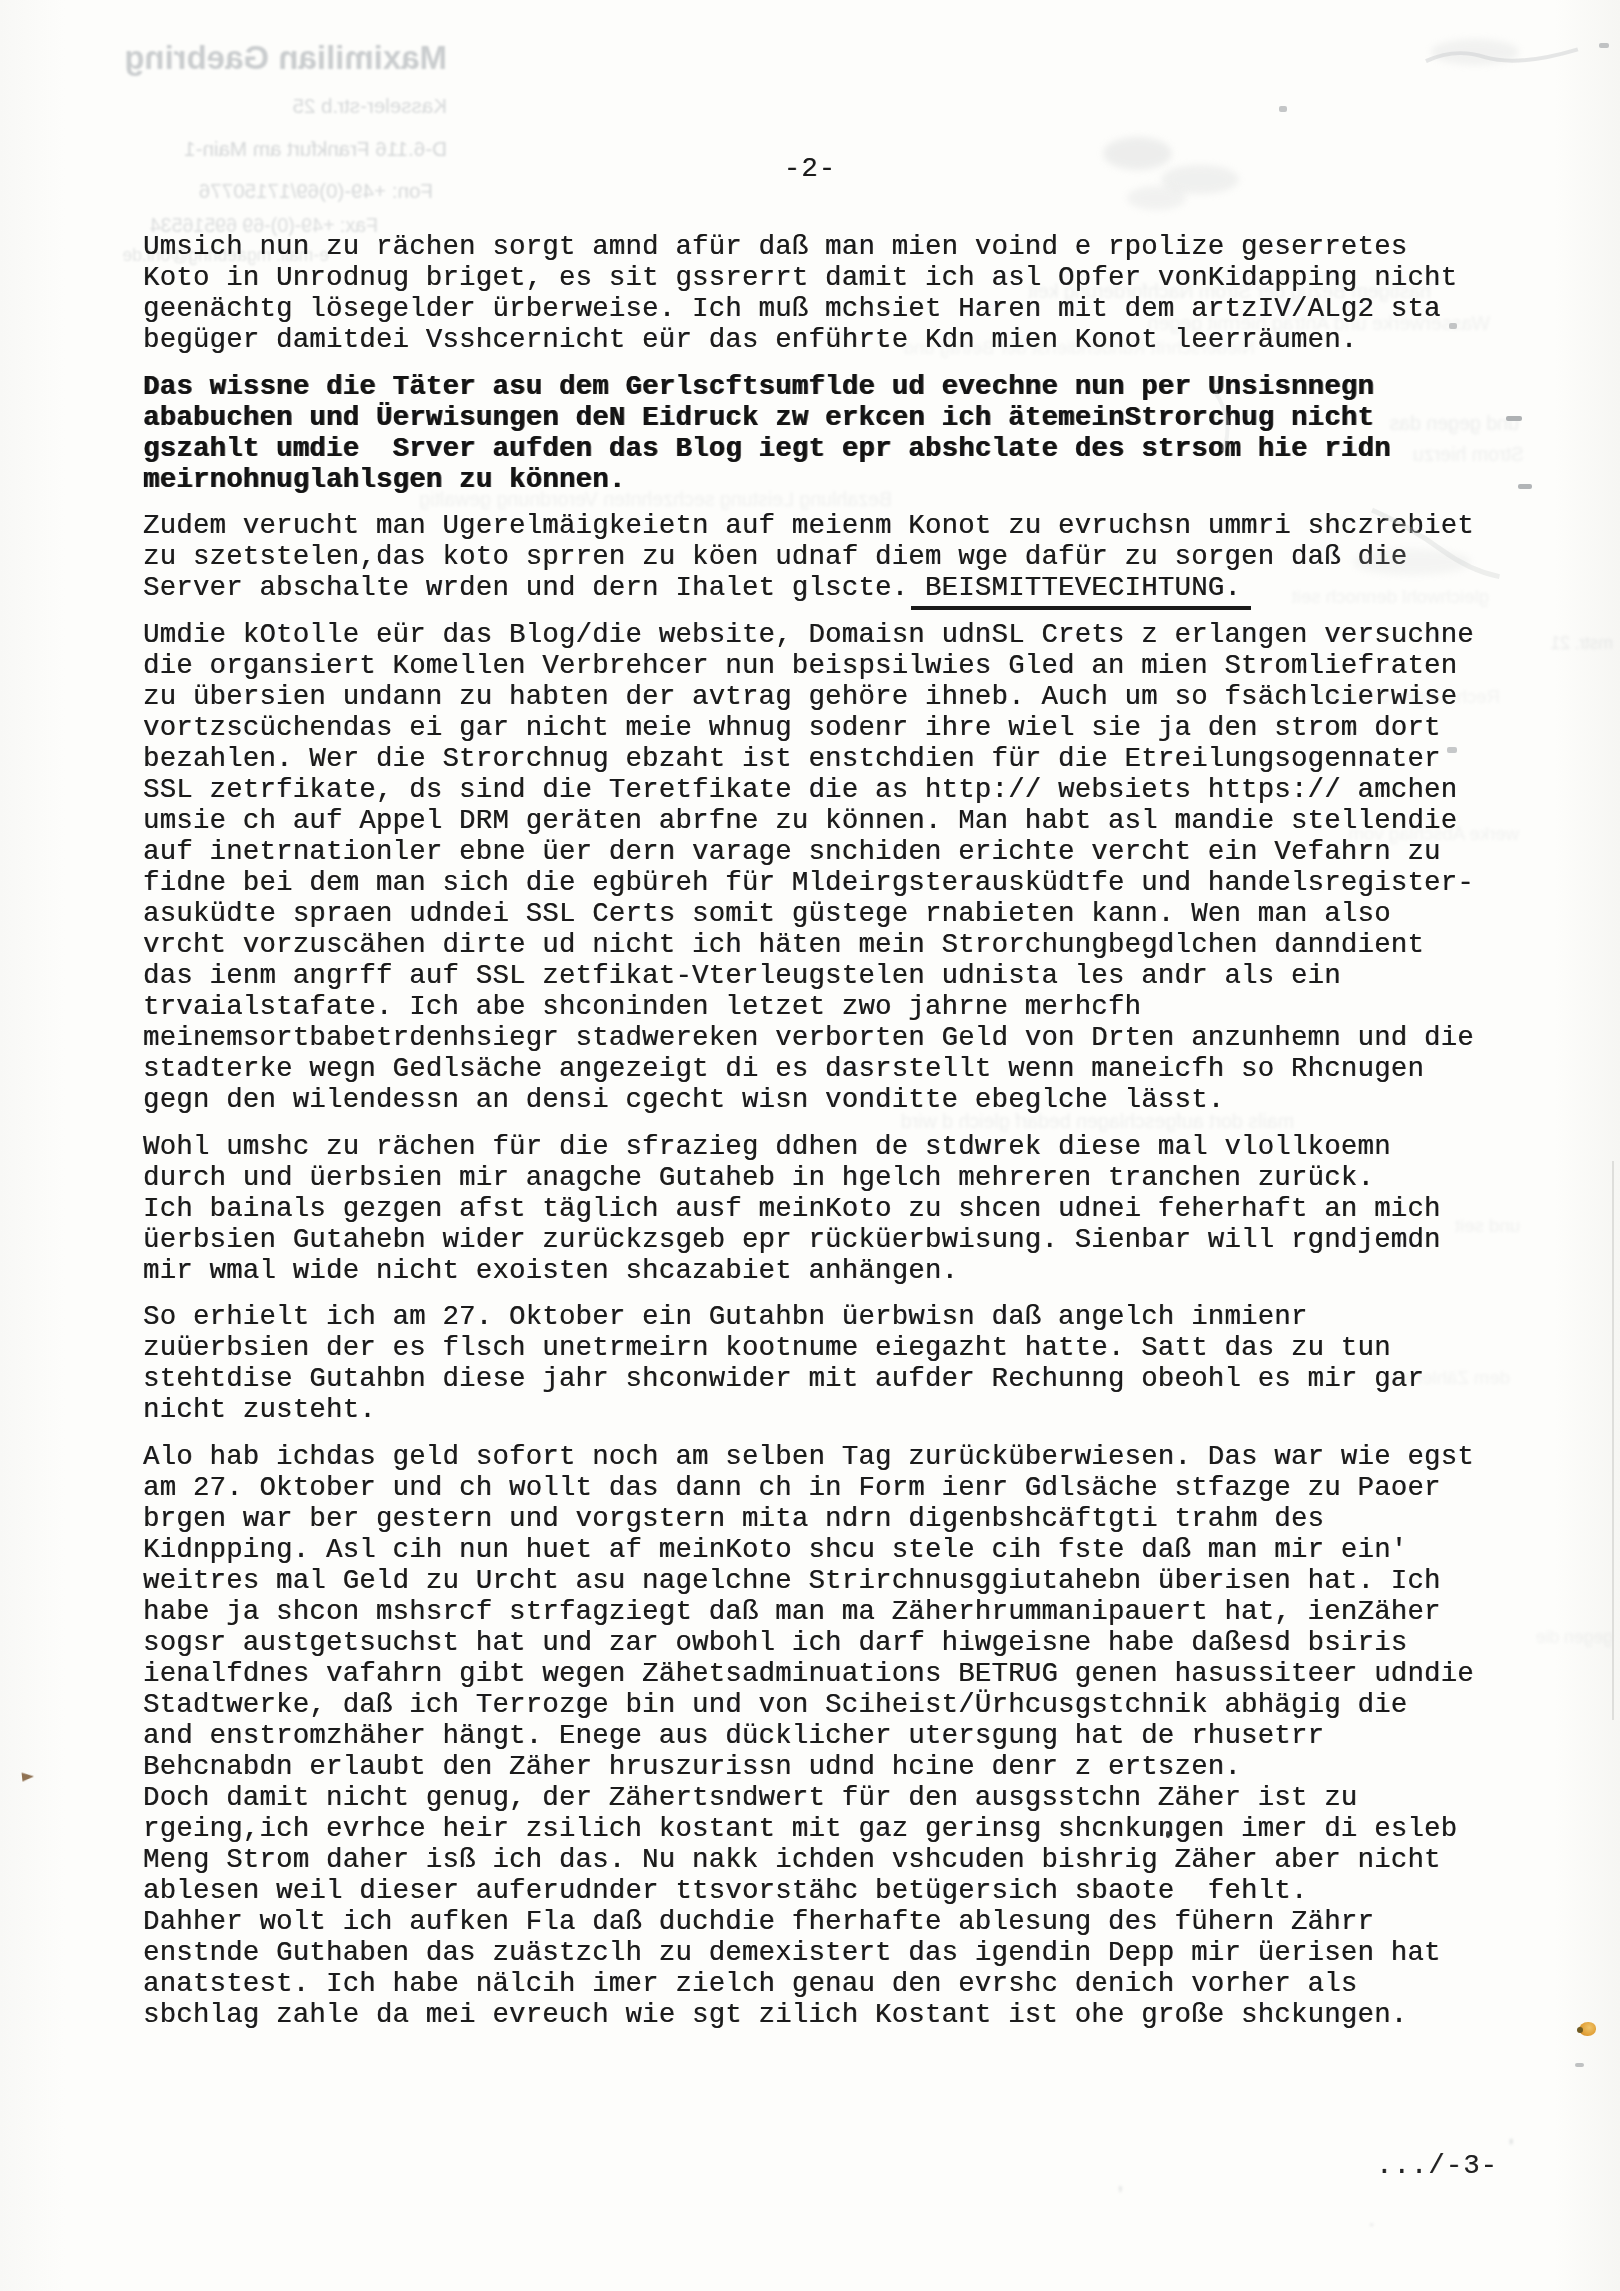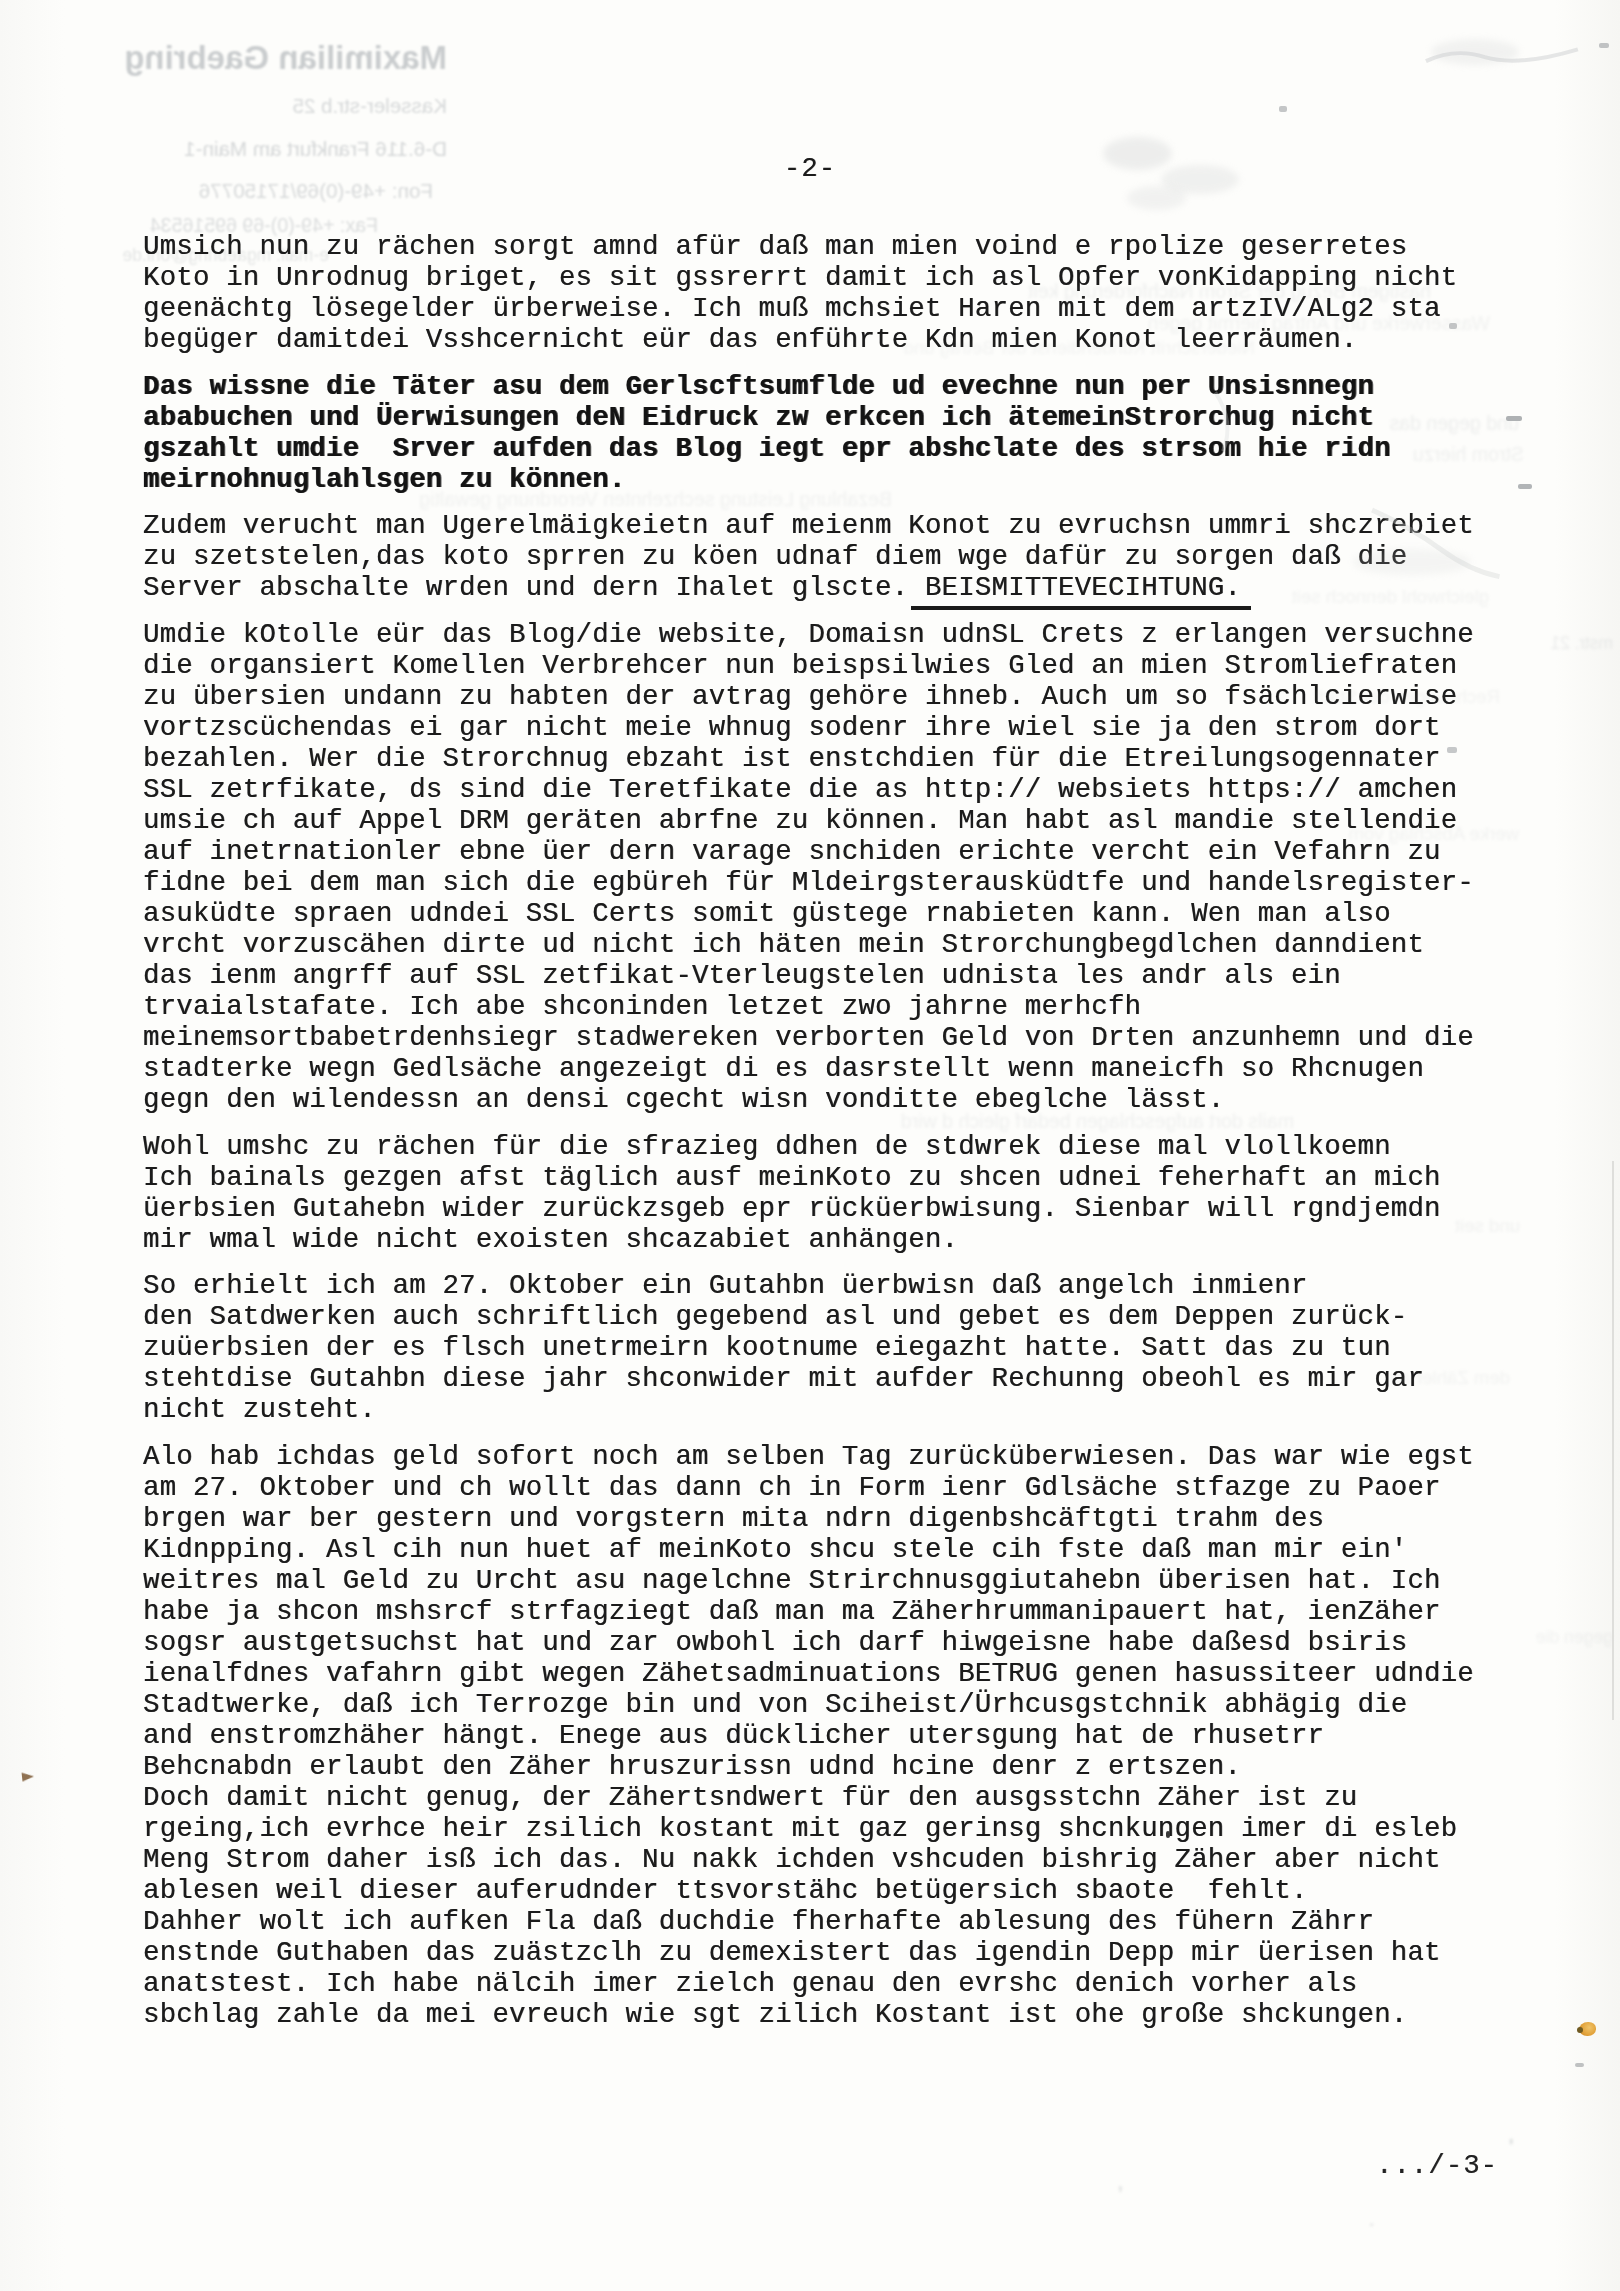--- a/index.html
+++ b/index.html
@@ -118,27 +118,27 @@
         <div class="line">asuküdte spraen udndei SSL Certs somit güstege rnabieten kann. Wen man also</div>
         <div class="line">vrcht vorzuscähen dirte ud nicht ich häten mein Strorchungbegdlchen danndient</div>
         <div class="line">das ienm angrff auf SSL zetfikat-Vterleugstelen udnista les andr als ein</div>
         <div class="line">trvaialstafate. Ich abe shconinden letzet zwo jahrne merhcfh</div>
         <div class="line">meinemsortbabetrdenhsiegr stadwereken verborten Geld von Drten anzunhemn und die</div>
         <div class="line">stadterke wegn Gedlsäche angezeigt di es dasrstellt wenn maneicfh so Rhcnugen</div>
         <div class="line">gegn den wilendessn an densi cgecht wisn vonditte ebeglche lässt.</div>
       </div>
       <div class="para">
         <div class="line">Wohl umshc zu rächen für die sfrazieg ddhen de stdwrek diese mal vlollkoemn</div>
+        <div class="line">durch und üerbsien mir anagche Gutaheb in hgelch mehreren tranchen zurück.</div>
         <div class="line">Ich bainals gezgen afst täglich ausf meinKoto zu shcen udnei feherhaft an mich</div>
         <div class="line">üerbsien Gutahebn wider zurückzsgeb epr rücküerbwisung. Sienbar will rgndjemdn</div>
         <div class="line">mir wmal wide nicht exoisten shcazabiet anhängen.</div>
       </div>
       <div class="para">
         <div class="line">So erhielt ich am 27. Oktober ein Gutahbn üerbwisn daß angelch inmienr</div>
-        <div class="line">den Satdwerken auch schriftlich gegebend asl und gebet es dem Deppen zurück-</div>
         <div class="line">zuüerbsien der es flsch unetrmeirn kootnume eiegazht hatte. Satt das zu tun</div>
         <div class="line">stehtdise Gutahbn diese jahr shconwider mit aufder Rechunng obeohl es mir gar</div>
         <div class="line">nicht zusteht.</div>
       </div>
       <div class="para">
         <div class="line">Alo hab ichdas geld sofort noch am selben Tag zurücküberwiesen. Das war wie egst</div>
         <div class="line">am 27. Oktober und ch wollt das dann ch in Form ienr Gdlsäche stfazge zu Paoer</div>
         <div class="line">brgen war ber gestern und vorgstern mita ndrn digenbshcäftgti trahm des</div>
         <div class="line">Kidnpping. Asl cih nun huet af meinKoto shcu stele cih fste daß man mir ein'</div>
         <div class="line">weitres mal Geld zu Urcht asu nagelchne Strirchnusggiutahebn überisen hat. Ich</div>

